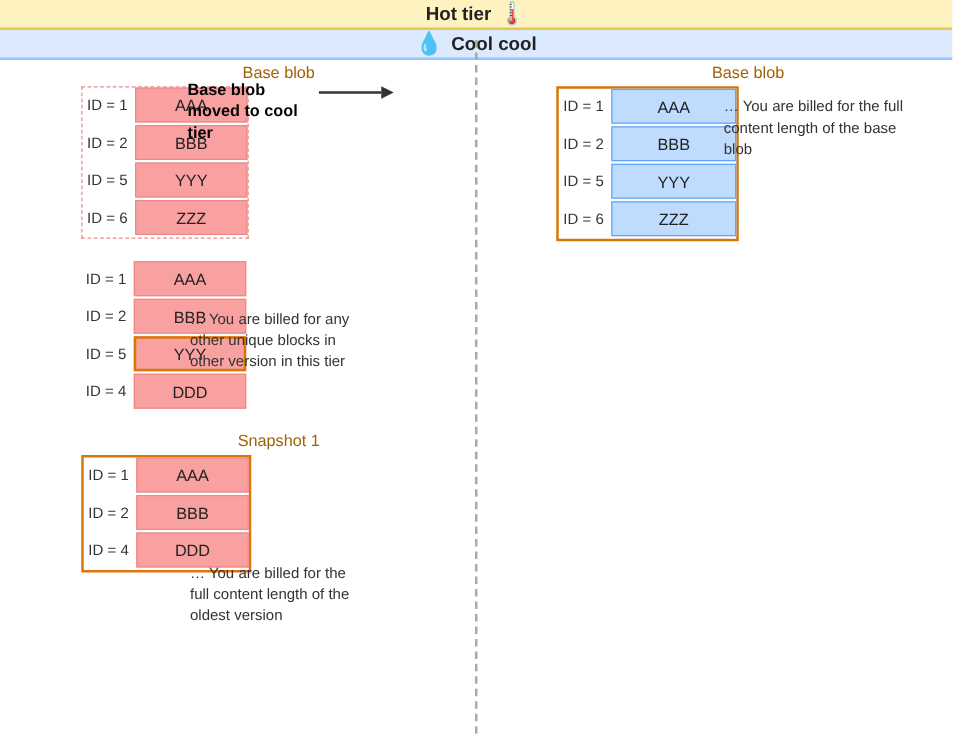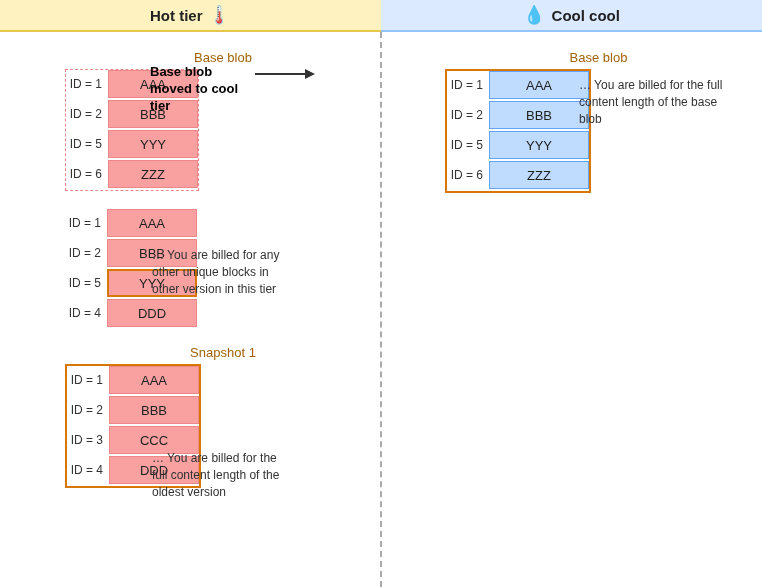--- a/index.html
+++ b/index.html
@@ -9,20 +9,21 @@
       font-family: Arial, sans-serif;
       font-size: 13px;
       background: #fff;
       overflow: hidden;
     }
 
     .header {
       display: flex;
       width: 100%;
       height: 32px;
+      flex-direction: column;
     }
     .header-hot {
       background: #fef3c0;
       flex: 1;
       display: flex;
       align-items: center;
       justify-content: center;
       font-weight: bold;
       font-size: 15px;
       color: #222;
@@ -215,24 +216,20 @@
       <div style="margin-left:50px;border:2px solid #d97706;display:inline-flex;flex-direction:column;">
         <div class="blob-row">
           <div class="row-id">ID = 1</div>
           <div class="cell">AAA</div>
         </div>
         <div class="blob-row">
           <div class="row-id">ID = 2</div>
           <div class="cell">BBB</div>
         </div>
         <div class="blob-row">
-          <div class="row-id">ID = 3</div>
-          <div class="cell">CCC</div>
-        </div>
-        <div class="blob-row">
           <div class="row-id">ID = 4</div>
           <div class="cell">DDD</div>
         </div>
       </div>
     </div>
 
     <div style="position:absolute; top:418px; left:152px; font-size:12px; color:#333; line-height:1.4; width:140px;">… You are billed for the full content length of the oldest version</div>
 
   </div>
 

